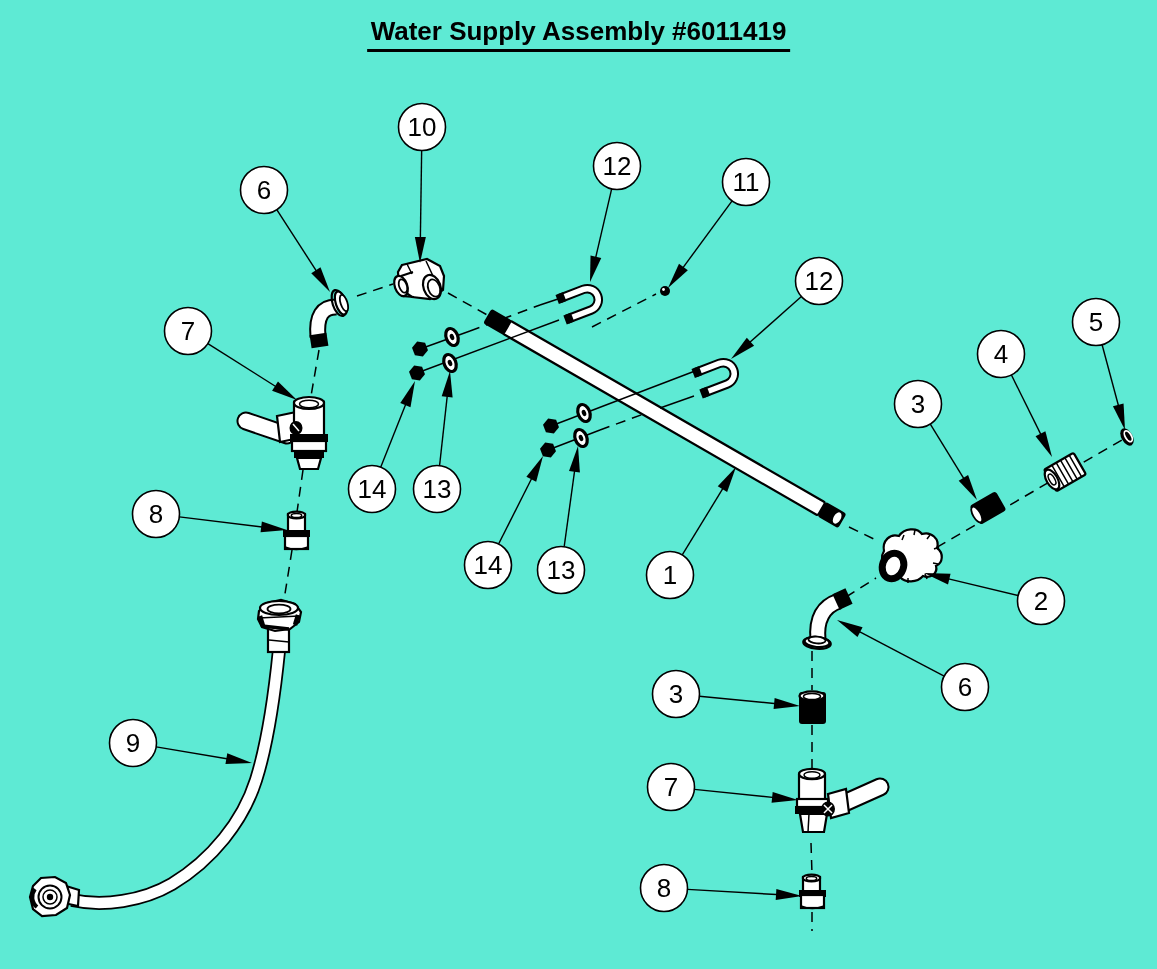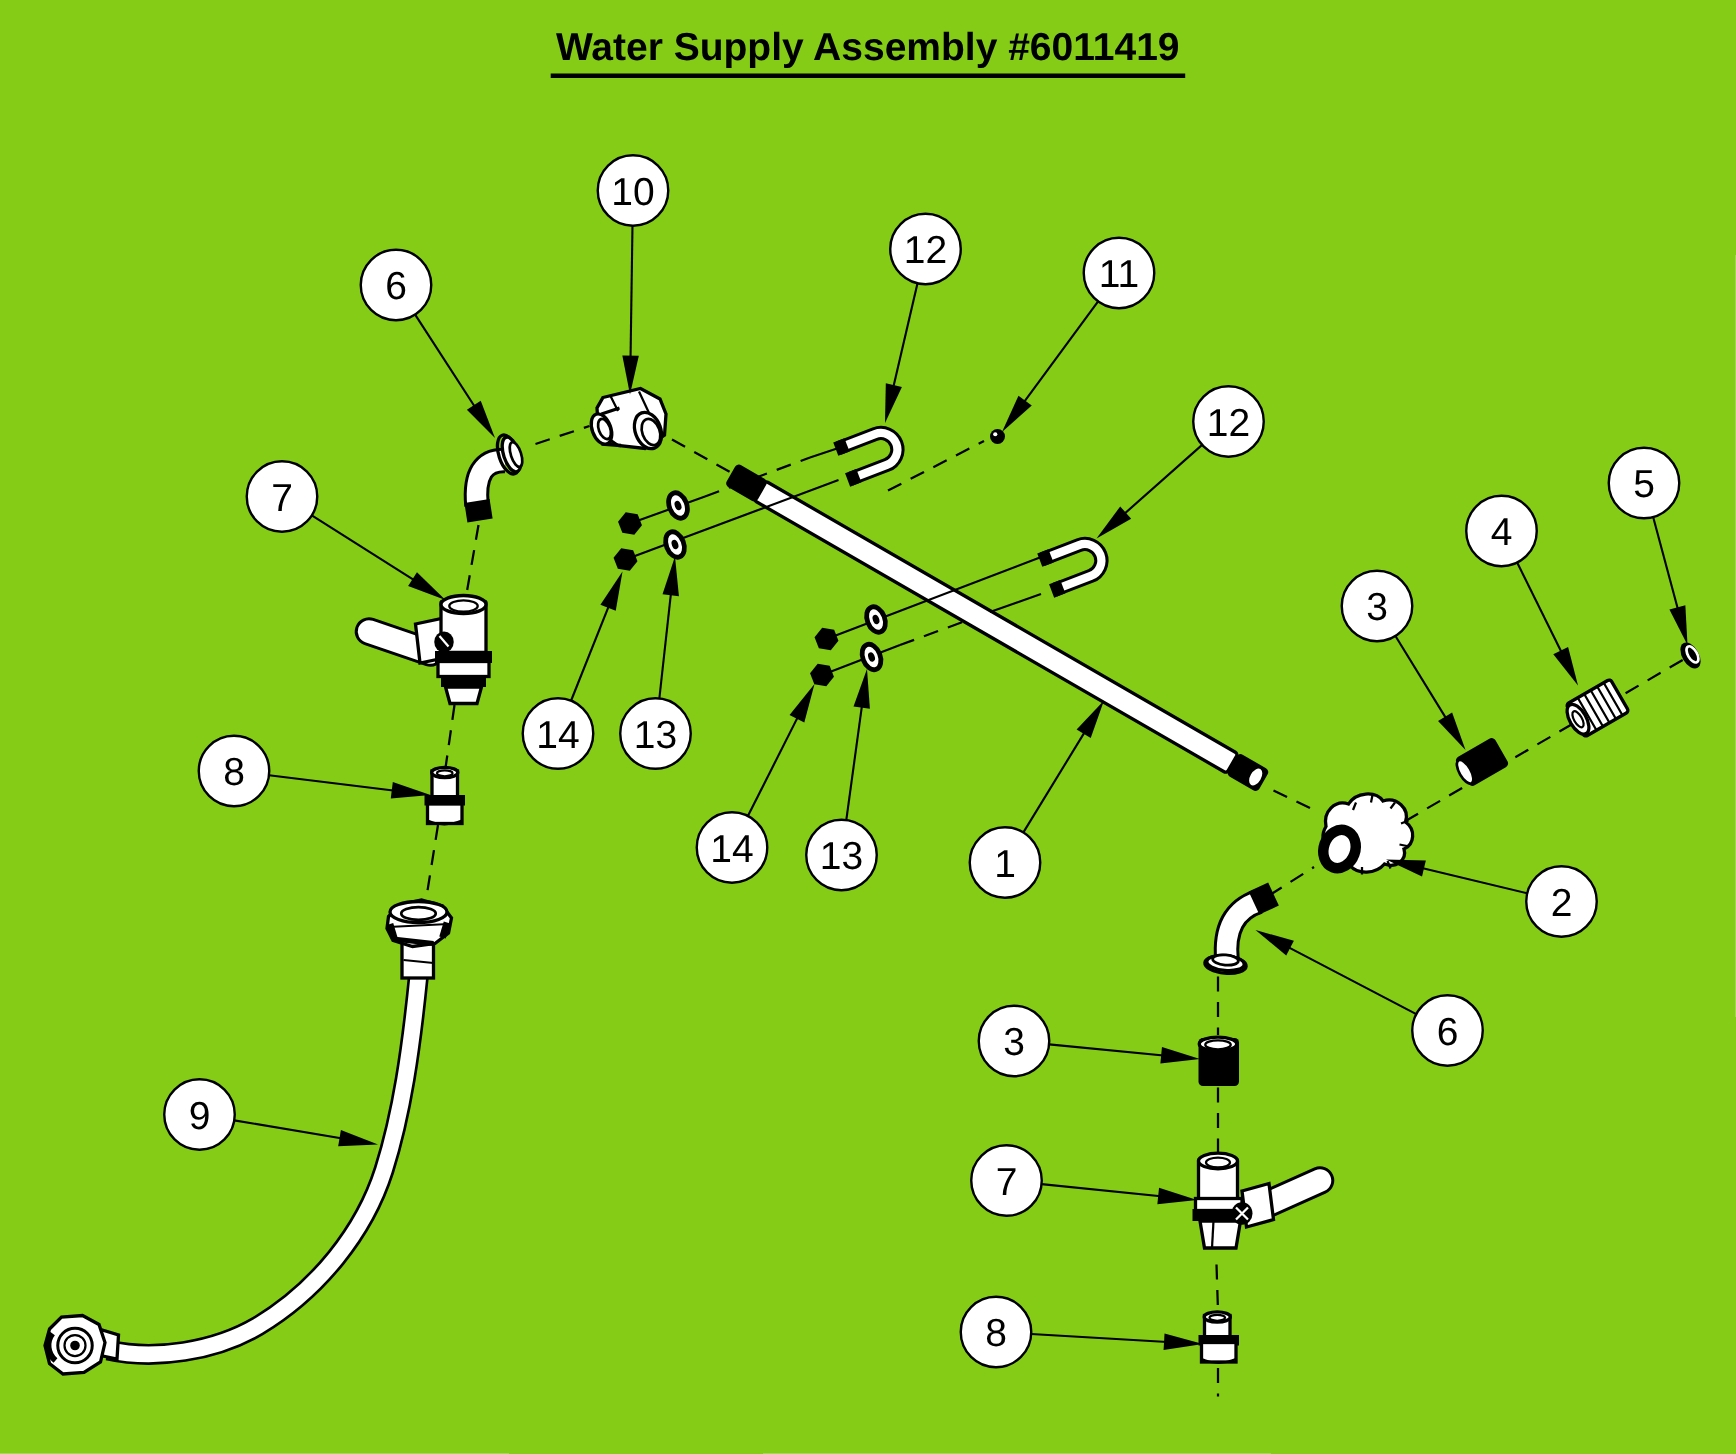--- a/index.html
+++ b/index.html
@@ -31,21 +31,21 @@
   .hoseA{ stroke:var(--line); stroke-width:14; fill:none; }
   .hoseB{ stroke:#ffffff; stroke-width:10.5; fill:none; }
   .w15  { stroke:#ffffff; stroke-width:1.5; fill:none; }
   .bore { fill:#ffffff; stroke:var(--line); stroke-width:7; }
   .callout-circle { fill:#ffffff; stroke:var(--line); stroke-width:1.6; }
   .callout-text { fill:var(--line); font-family:"Liberation Sans",sans-serif; font-size:26px; }
 </style>
 </head>
 <body>
 
-<div class="canvas" style="background: #84cc16; text-decoration: underline;">
+<div class="canvas" style="background: #5eead4; text-decoration: underline;">
   <div class="title">Water Supply Assembly #6011419</div>
 
   <svg width="1157" height="969" viewBox="0 0 1157 969">
 
     <g>
       <line class="dash" x1="357" y1="296" x2="393" y2="284"></line>
       <line class="dash" x1="448" y1="293" x2="489" y2="316"></line>
       <line class="dash" x1="592" y1="327" x2="656" y2="294"></line>
       <line class="dash" x1="849" y1="527" x2="876" y2="540"></line>
       <line class="dash" x1="846" y1="597" x2="876" y2="578"></line>

